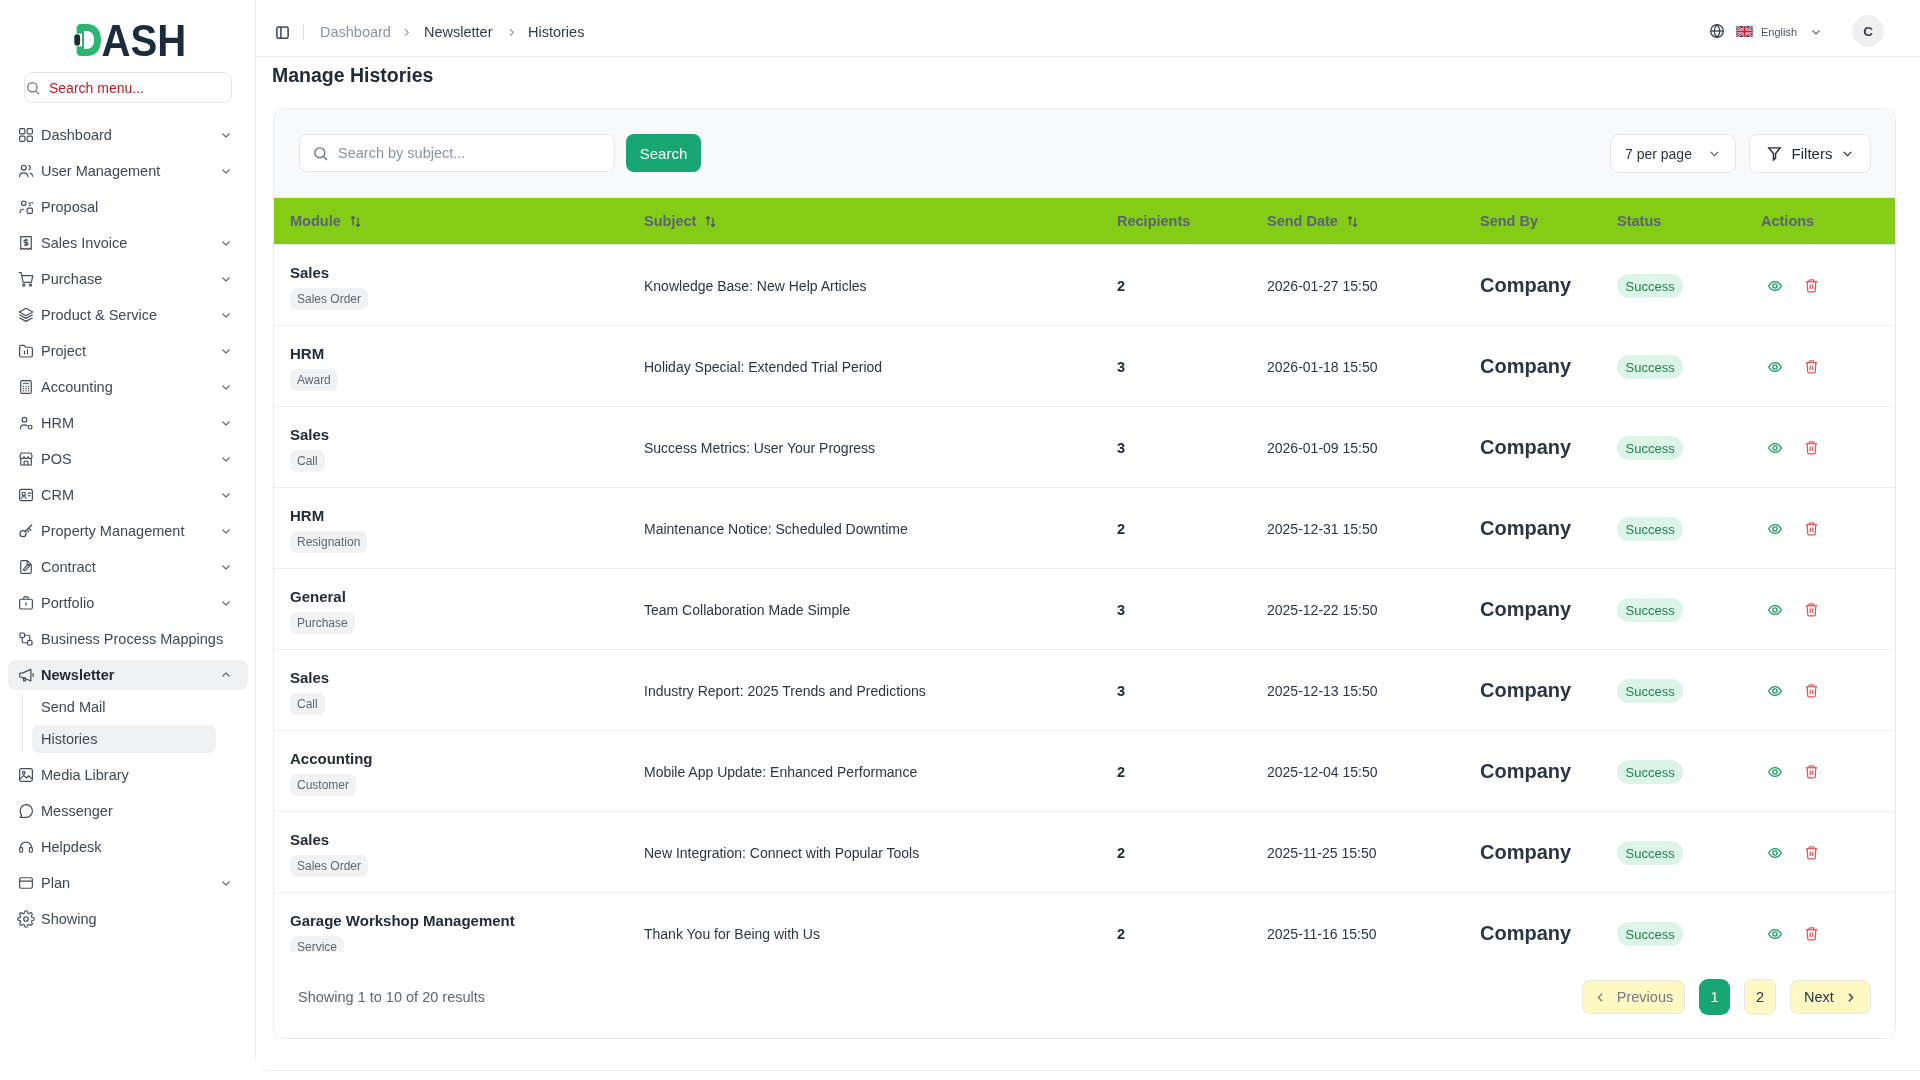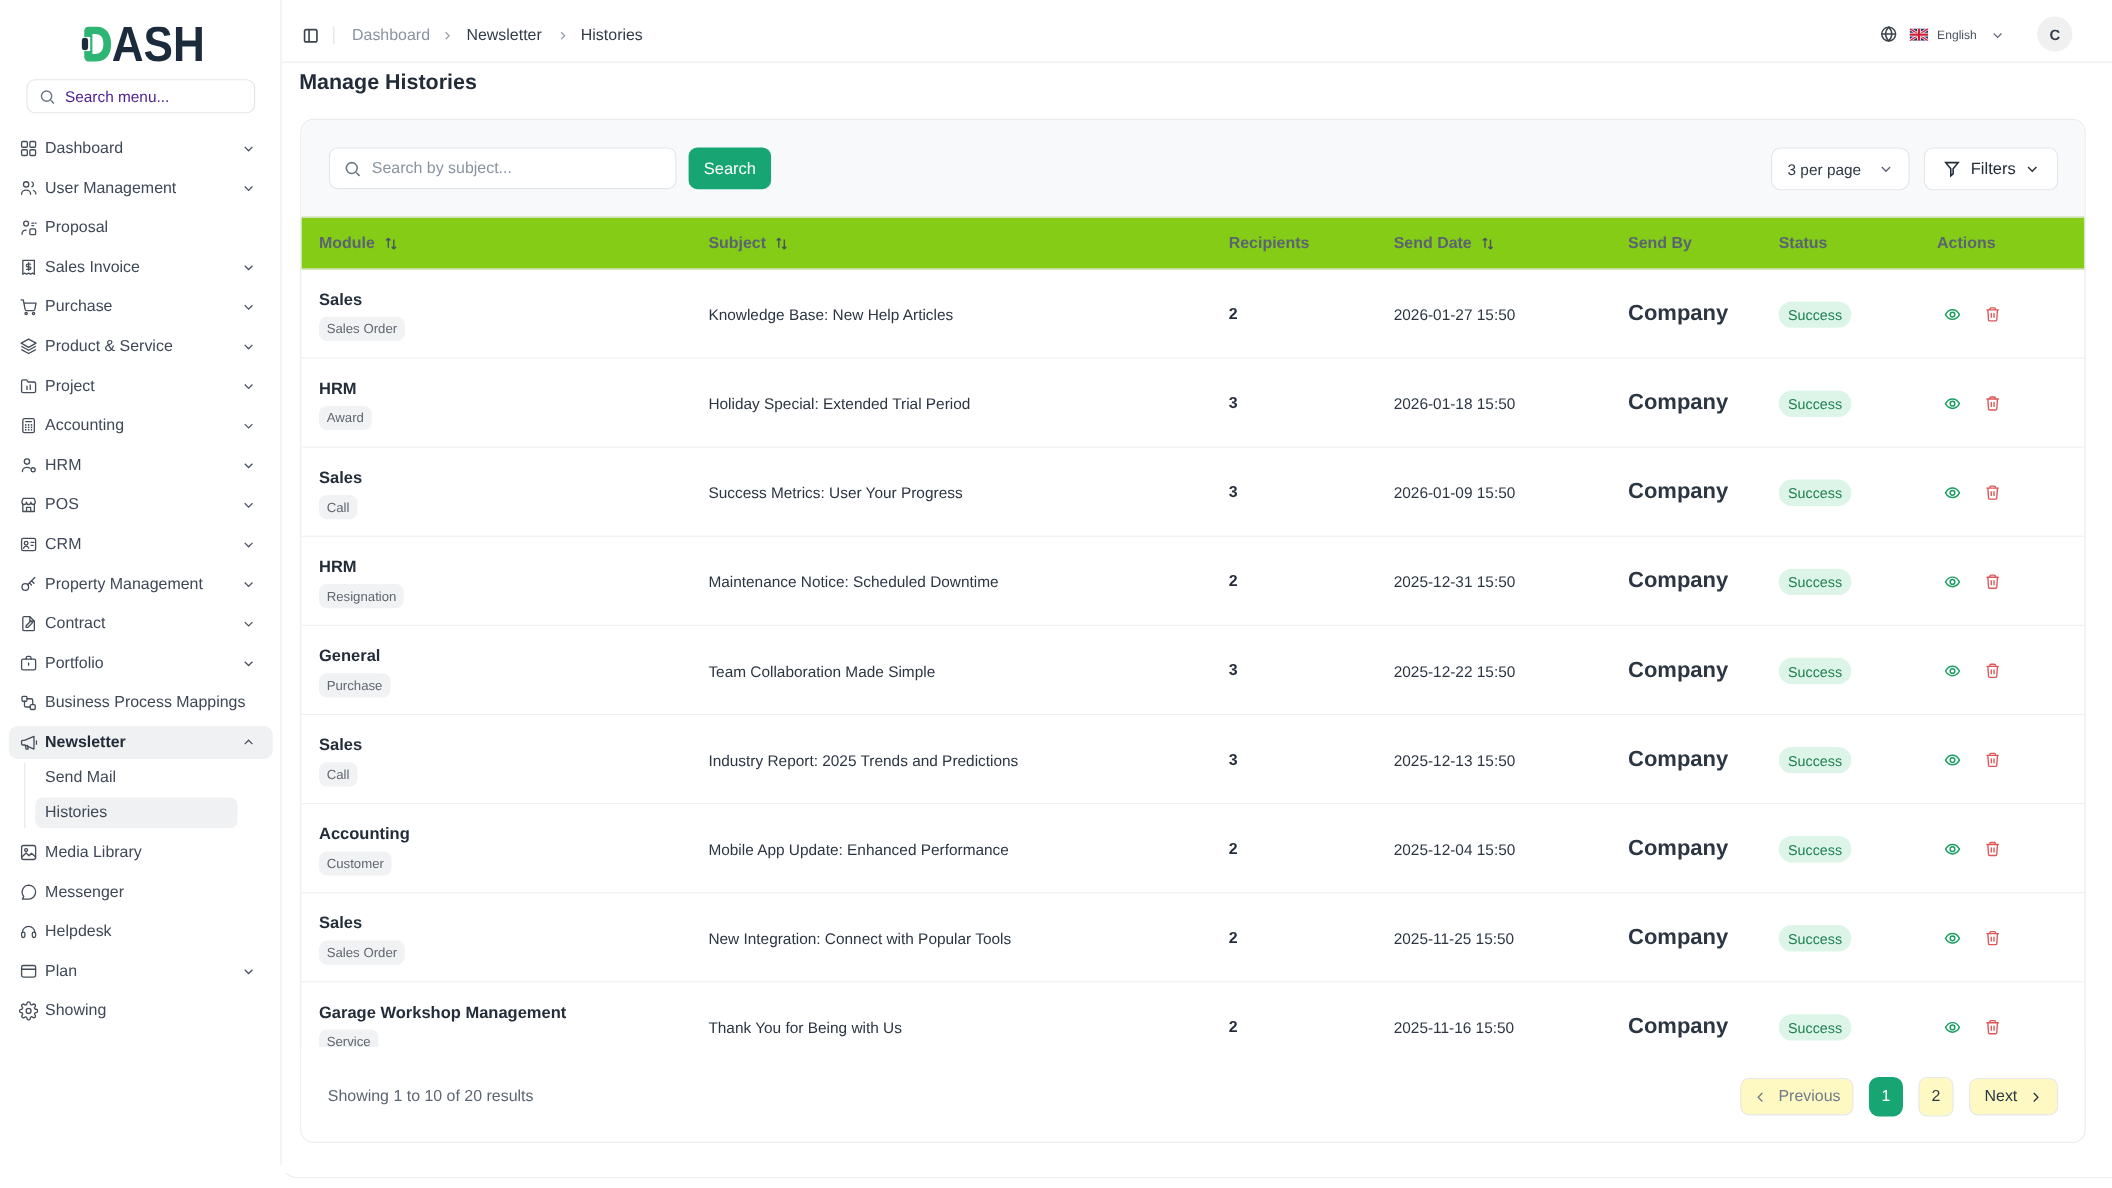--- a/index.html
+++ b/index.html
@@ -3,21 +3,21 @@
 <meta charset="utf-8">
 <style>
 * { margin:0; padding:0; box-sizing:border-box; }
 html,body { width:1920px; height:1080px; overflow:hidden; }
 body { font-family:"Liberation Sans", sans-serif; background:#fff; position:relative; color:#2a3441; }
 svg { display:block; }
 
 
 .sidebar { position:absolute; left:0; top:0; width:256px; height:1059px; background:#fff; border-right:1px solid #e9ebee; }
 .logo { position:absolute; left:74px; top:24px; }
-.side-search { position:absolute; left:24px; top:72px; width:208px; height:31px; border:1px solid #e3e5e9; border-radius:8px; display:flex; align-items:center; padding-left:10px; color:#4c1d95; font-size:14px; }
+.side-search { position:absolute; left:24px; top:72px; width:208px; height:31px; border:1px solid #e3e5e9; border-radius:8px; display:flex; align-items:center; color:#b91c1c; font-size:14px; }
 .side-search svg { margin-right:8px; }
 .nav { position:absolute; left:0; top:120px; width:256px; }
 .nav-item { position:absolute; left:8px; width:240px; height:30px; display:flex; align-items:center; padding:0 15px 0 9px; color:#3f4856; font-size:14.5px; }
 .nav-item .ni { width:18px; height:18px; margin-right:6px; flex:none; }
 .nav-item .lbl { flex:1; white-space:nowrap; }
 .nav-item .chev { flex:none; }
 .nav-item.active { background:#f0f1f3; border-radius:8px; font-weight:bold; color:#222c39; }
 .sub-item { position:absolute; left:32px; width:184px; height:28px; display:flex; align-items:center; padding-left:9px; font-size:14.5px; color:#3f4856; }
 .sub-item.active { background:#f0f1f3; border-radius:7px; }
 .subline { position:absolute; left:22px; width:1px; background:#e4e6ea; }
@@ -381,21 +381,21 @@
   <div class="strip"></div>
   <div class="search-input">
     <svg width="17" height="17" viewBox="0 0 24 24" fill="none" stroke="#6d7683" stroke-width="2">
         <circle cx="11" cy="11" r="7"></circle>
         <path d="M21 21l-4.3-4.3"></path>
       </svg>
     Search by subject...
   </div>
   <div class="btn-search">Search</div>
   <div class="per-page">
-      <span>3 per page</span>
+      <span>7 per page</span>
     <svg width="13" height="13" viewBox="0 0 24 24" fill="none" stroke="#5b6471" stroke-width="2.2">
         <path d="M5 9l7 7 7-7"></path>
       </svg>
   </div>
   <div class="btn-filters">
     <svg width="17" height="17" viewBox="0 0 24 24" fill="none" stroke="#222c39" stroke-width="2">
         <path d="M4 4h16l-6.5 8v6.5L10.5 21v-9L4 4z"></path>
       </svg>
     Filters
     <svg width="13" height="13" viewBox="0 0 24 24" fill="none" stroke="#222c39" stroke-width="2.2">

